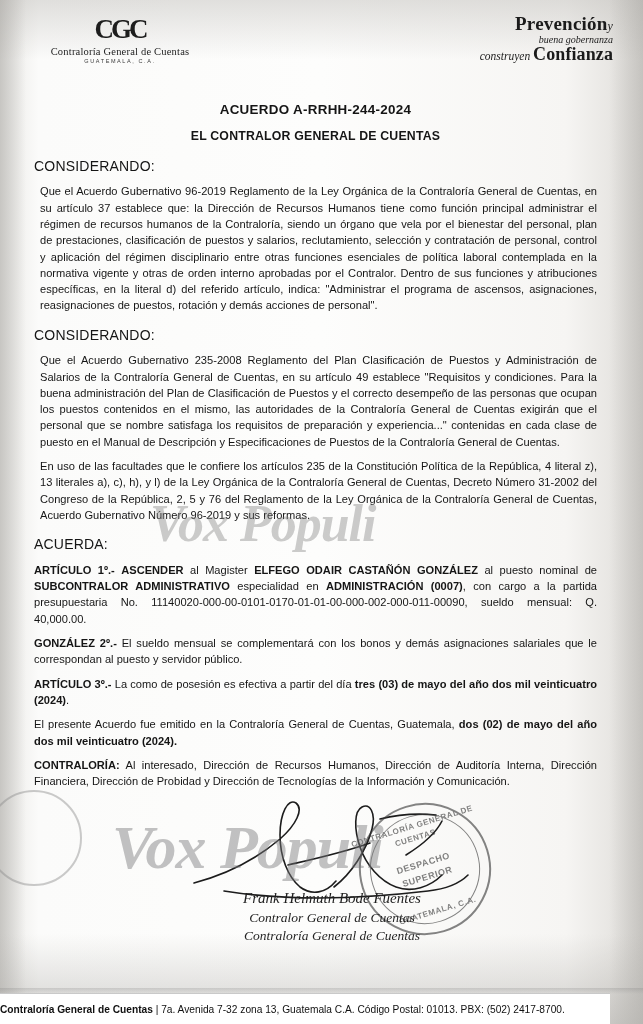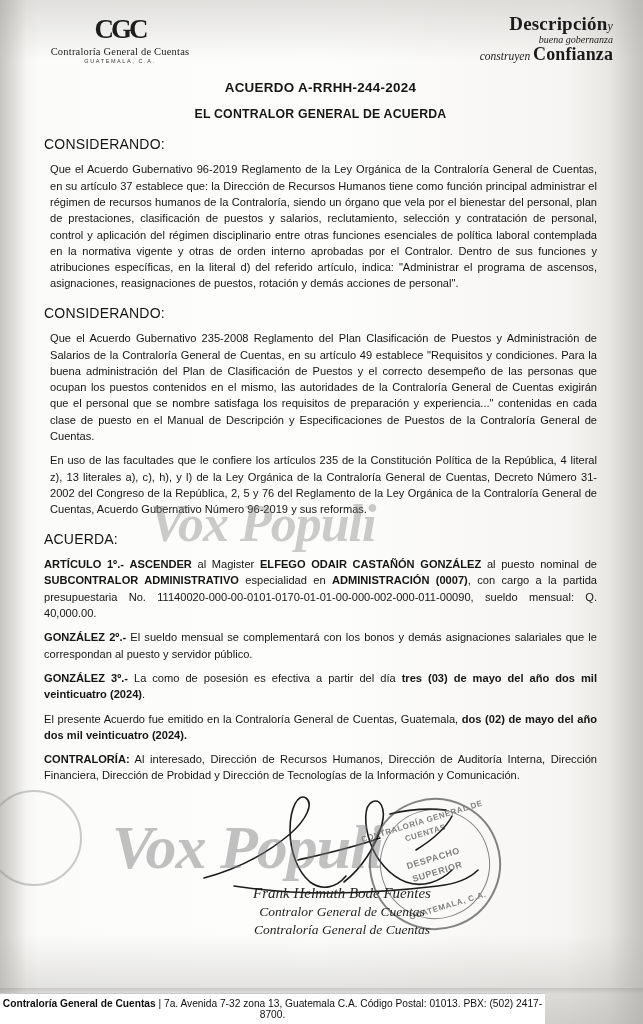--- a/index.html
+++ b/index.html
@@ -45,21 +45,21 @@
     position: absolute;
     right: 0; top: 0; width: 34px; height: 1024px;
     background: linear-gradient(to left, rgba(150,148,144,0.35), rgba(255,255,255,0));
     pointer-events: none;
   }
 
   
   .header {
     position: relative;
     height: 66px;
-    padding: 6px 34px 0 26px;
+    padding: 28px 34px 0 26px;
   }
   .logo {
     position: absolute;
     left: 30px;
     top: 16px;
     width: 180px;
     text-align: center;
     color: #2b2b2b;
   }
   .logo-mark {
@@ -116,21 +116,21 @@
     font-style: normal;
     font-size: 18px;
     font-weight: bold;
     letter-spacing: 0.1px;
     text-align: center;
   }
 
   
   .doc {
     position: relative;
-    padding: 0 46px 0 44px;
+    padding: 0 46px 0 34px;
     color: #151515;
     font-size: 11.1px;
     line-height: 1.47;
     text-align: justify;
   }
   .title {
     text-align: center;
     font-weight: bold;
     font-size: 13.4px;
     letter-spacing: 0.3px;
@@ -254,21 +254,21 @@
     font-size: 62px;
     letter-spacing: -1px;
     color: rgba(120,120,122,0.45);
   }
 
   
   .footer {
     position: absolute;
     left: 0;
     bottom: 0;
-    width: 545px;
+    width: 610px;
     height: 30px;
     background: #ffffff;
     border-top: 1px solid #c9c9c9;
     display: flex;
     align-items: center;
     justify-content: flex-start;
   }
   .footer-text {
     font-size: 10.2px;
     color: #101010;
@@ -294,55 +294,55 @@
   <div class="shade-right"></div>
 
   <div class="header">
     <div class="logo">
       <div class="logo-mark">CGC</div>
       <div class="logo-name">Contraloría General de Cuentas</div>
       <div class="logo-sub">GUATEMALA, C.A.</div>
     </div>
     <div class="slogan">
       <div class="l1">
-        <span>Descripción</span><span class="small">y</span>
+        <span>Prevención</span><span class="small">y</span>
       </div>
       <div class="l2">buena gobernanza</div>
       <div class="l3">
         <span>construyen</span>
         <b>Confianza</b>
       </div>
     </div>
   </div>
 
   <div class="doc">
 
     <div class="title">ACUERDO A-RRHH-244-2024</div>
-    <div class="subtitle">EL CONTRALOR GENERAL DE ACUERDA</div>
+    <div class="subtitle">EL CONTRALOR GENERAL DE CUENTAS</div>
 
     <div class="center-head">CONSIDERANDO:</div>
     <p class="para indented">Que el Acuerdo Gubernativo 96-2019 Reglamento de la Ley Orgánica de la Contraloría General de Cuentas, en su artículo 37 establece que: la Dirección de Recursos Humanos tiene como función principal administrar el régimen de recursos humanos de la Contraloría, siendo un órgano que vela por el bienestar del personal, plan de prestaciones, clasificación de puestos y salarios, reclutamiento, selección y contratación de personal, control y aplicación del régimen disciplinario entre otras funciones esenciales de política laboral contemplada en la normativa vigente y otras de orden interno aprobadas por el Contralor. Dentro de sus funciones y atribuciones específicas, en la literal d) del referido artículo, indica: "Administrar el programa de ascensos, asignaciones, reasignaciones de puestos, rotación y demás acciones de personal".</p>
 
     <div class="center-head">CONSIDERANDO:</div>
     <p class="para indented">Que el Acuerdo Gubernativo 235-2008 Reglamento del Plan Clasificación de Puestos y Administración de Salarios de la Contraloría General de Cuentas, en su artículo 49 establece "Requisitos y condiciones. Para la buena administración del Plan de Clasificación de Puestos y el correcto desempeño de las personas que ocupan los puestos contenidos en el mismo, las autoridades de la Contraloría General de Cuentas exigirán que el personal que se nombre satisfaga los requisitos de preparación y experiencia..." contenidas en cada clase de puesto en el Manual de Descripción y Especificaciones de Puestos de la Contraloría General de Cuentas.</p>
 
     <p class="para indented">En uso de las facultades que le confiere los artículos 235 de la Constitución Política de la República, 4 literal z), 13 literales a), c), h), y l) de la Ley Orgánica de la Contraloría General de Cuentas, Decreto Número 31-2002 del Congreso de la República, 2, 5 y 76 del Reglamento de la Ley Orgánica de la Contraloría General de Cuentas, Acuerdo Gubernativo Número 96-2019 y sus reformas.</p>
 
     <div class="center-head">ACUERDA:</div>
 
     <p class="para">
       <span class="b">ARTÍCULO 1º.-</span><span> </span><span class="b">ASCENDER</span><span> al Magister </span><span class="b">ELFEGO ODAIR CASTAÑÓN GONZÁLEZ</span><span> al puesto nominal de </span><span class="b">SUBCONTRALOR ADMINISTRATIVO</span><span> especialidad en </span><span class="b">ADMINISTRACIÓN (0007)</span><span>, con cargo a la partida presupuestaria No. </span><span>11140020-000-00-0101-0170-01-01-00-000-002-000-011-00090</span><span>, sueldo mensual: </span><span>Q. 40,000.00.</span>
     </p>
 
     <p class="para">
       <span class="b">GONZÁLEZ 2º.-</span><span> El sueldo mensual se complementará con los bonos y demás asignaciones salariales que le correspondan al puesto y servidor público.</span>
     </p>
 
     <p class="para">
-      <span class="b">GONZÁLEZ 3º.-</span><span> La como de posesión es efectiva a partir del día </span><span class="b">tres (03) de mayo del año dos mil veinticuatro (2024)</span><span>.</span>
+      <span class="b">ARTÍCULO 3º.-</span><span> La como de posesión es efectiva a partir del día </span><span class="b">tres (03) de mayo del año dos mil veinticuatro (2024)</span><span>.</span>
     </p>
 
     <p class="para">
       <span>El presente Acuerdo fue emitido en la Contraloría General de Cuentas, Guatemala, </span><span class="b">dos (02) de mayo del año dos mil veinticuatro (2024).</span>
     </p>
 
     <p class="para">
       <span class="b">CONTRALORÍA:</span><span> Al interesado, Dirección de Recursos Humanos, Dirección de Auditoría Interna, Dirección Financiera, Dirección de Probidad y Dirección de Tecnologías de la Información y Comunicación.</span>
     </p>
 

